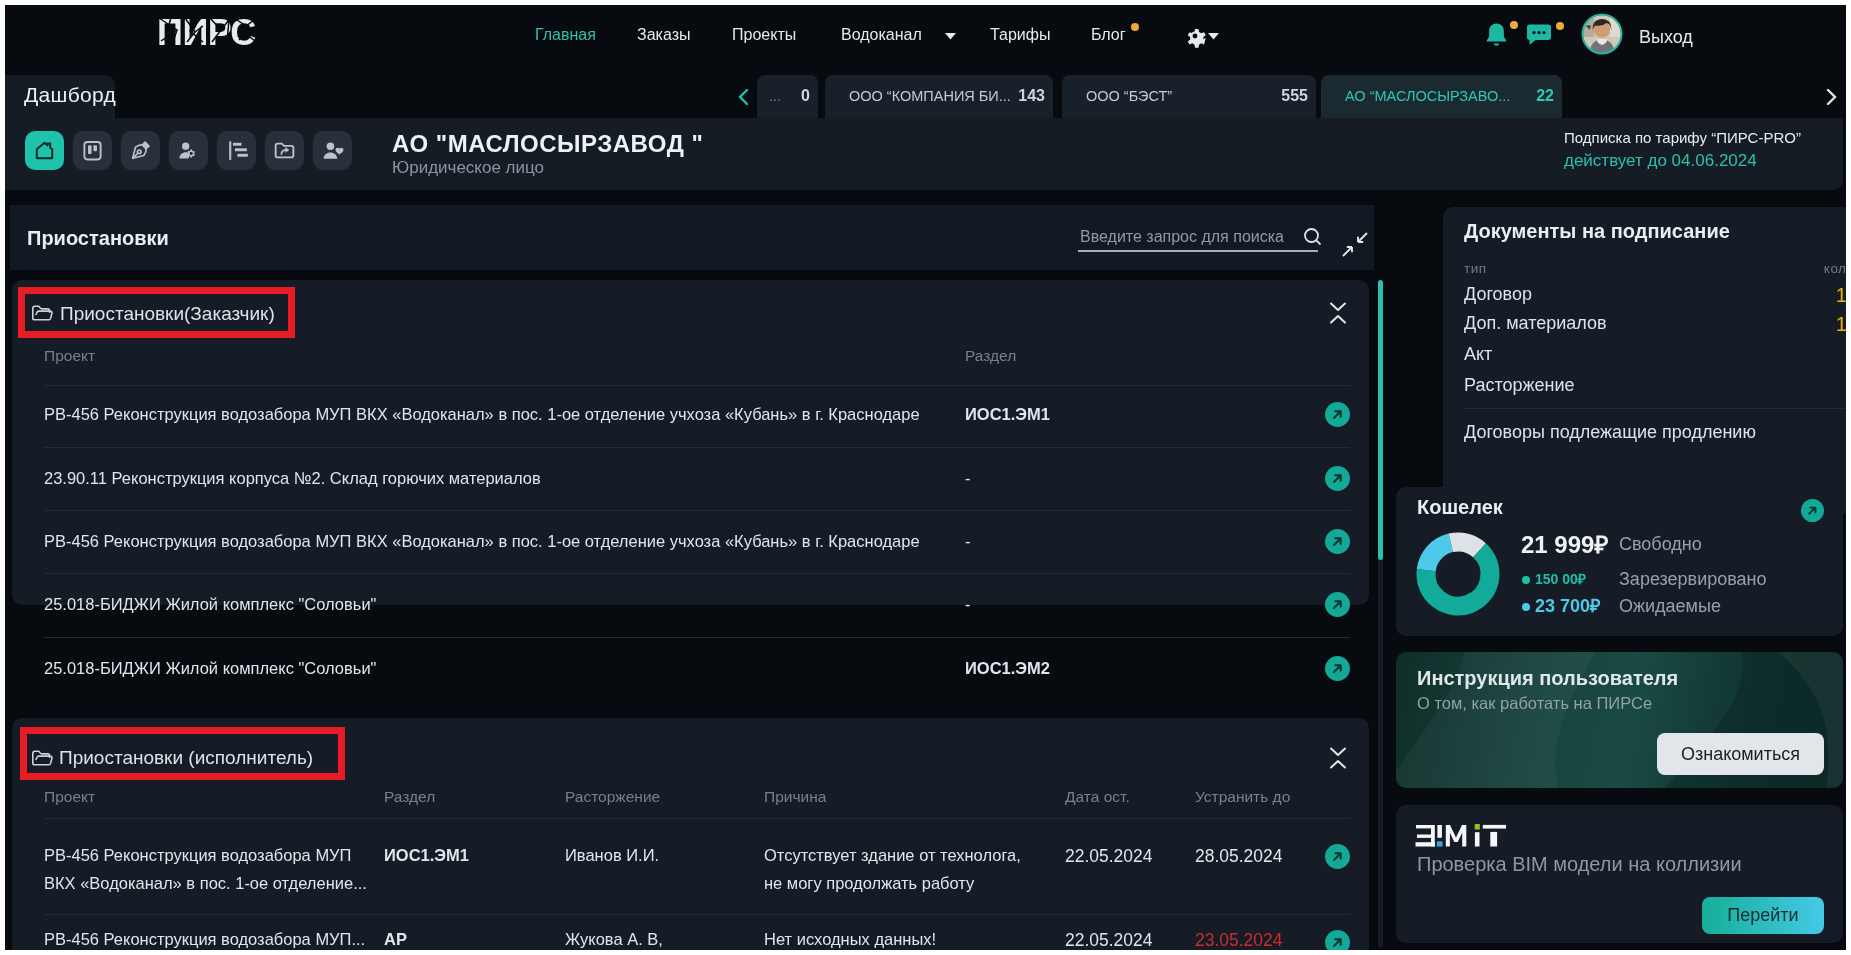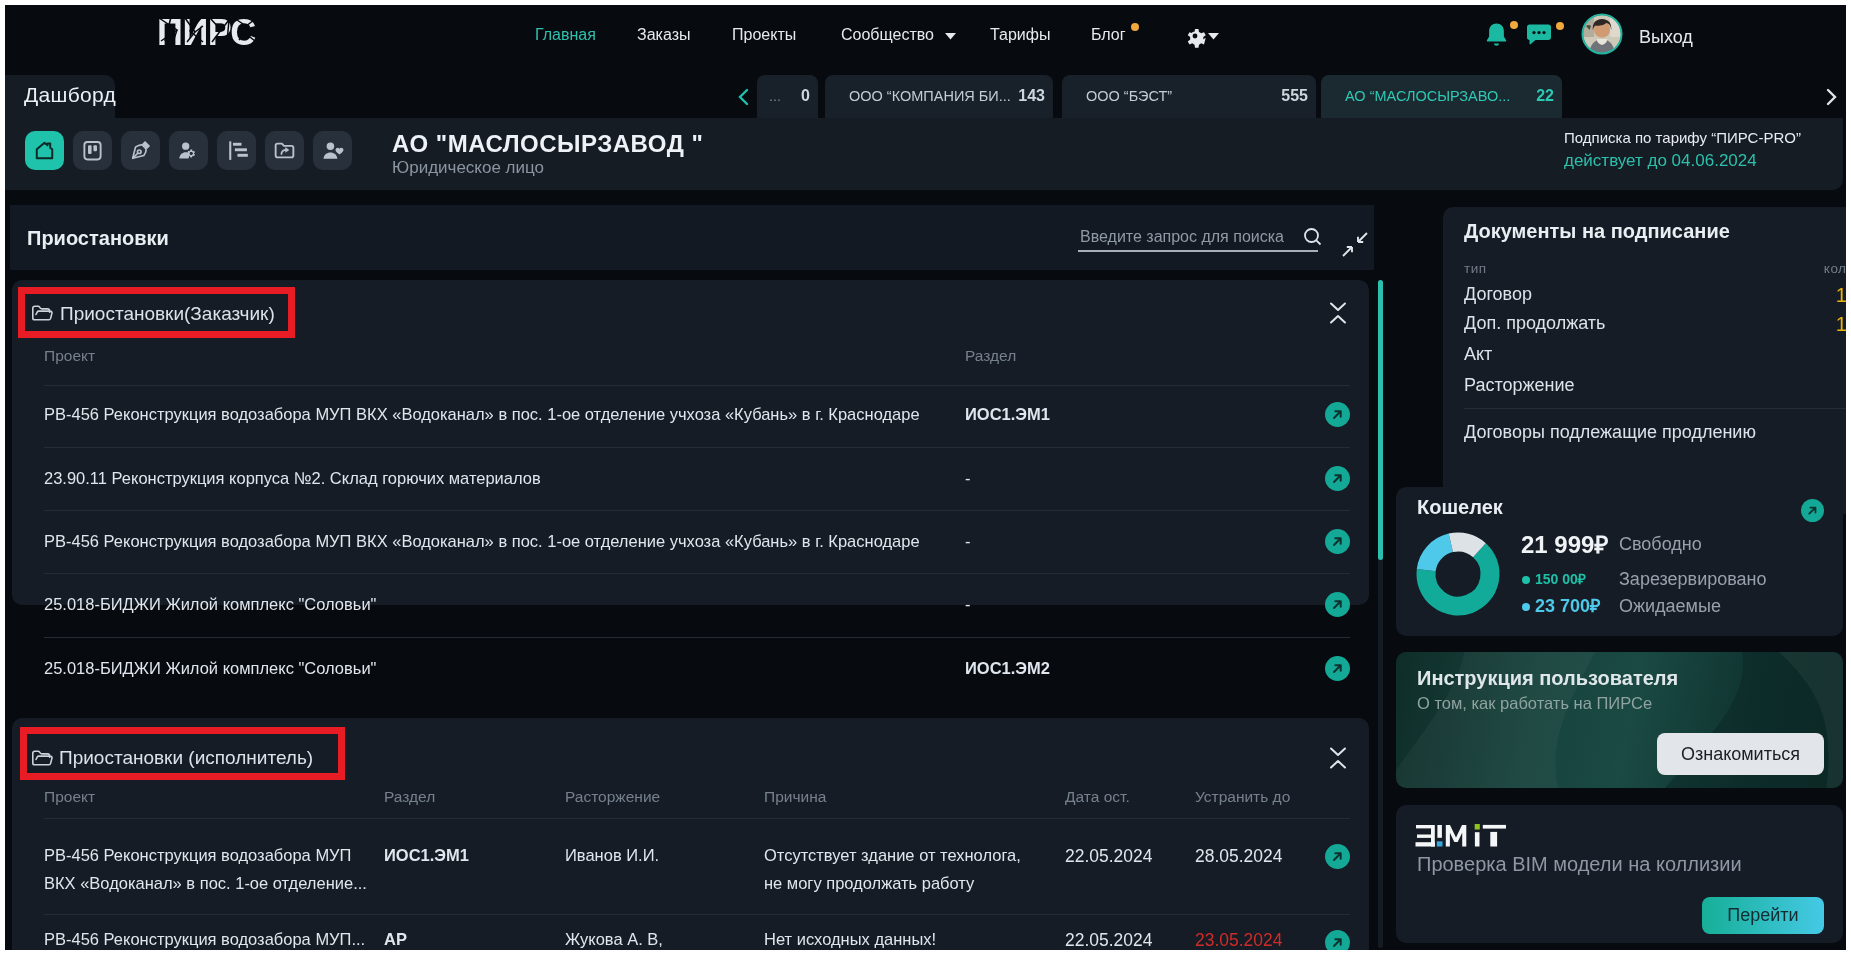--- a/index.html
+++ b/index.html
@@ -35,21 +35,21 @@
         <path d="M38 18 L46 12"></path>
       <path d="M53 4 L64 16 L55 28"></path>
         <path d="M64 16 L72 6 L70 28"></path>
       <path d="M80 6 L92 14 L82 26"></path>
         <path d="M97 6 L84 16 L98 27"></path>
     </g>
   </svg>
   <div class="abs" style="left:530px;top:21px;font-size:16px;color:#2fc0ad">Главная</div>
   <div class="abs" style="left:632px;top:21px;font-size:16px;color:#e6eaee">Заказы</div>
   <div class="abs" style="left:727px;top:21px;font-size:16px;color:#e6eaee">Проекты</div>
-  <div class="abs" style="left:836px;top:21px;font-size:16px;color:#e6eaee">Сообщество</div>
+  <div class="abs" style="left:836px;top:21px;font-size:16px;color:#e6eaee">Водоканал</div>
   <svg class="abs" style="left:940px;top:28px" width="11" height="7" viewBox="0 0 11 7">
       <polygon points="0,0 11,0 5.5,6.5" fill="#e6eaee"></polygon>
     </svg>
   <div class="abs" style="left:985px;top:21px;font-size:16px;color:#e6eaee">Тарифы</div>
   <div class="abs" style="left:1086px;top:21px;font-size:16px;color:#e6eaee">Блог</div>
   <div class="abs" style="left:1126px;top:18px;width:8px;height:8px;border-radius:50%;background:#f2a63b"></div>
   <svg class="abs" style="left:1176px;top:17px" width="28" height="28" viewBox="0 0 24 24">
     <path fill="#e6eaee" d="M12 8.2a3.8 3.8 0 1 0 0 7.6 3.8 3.8 0 0 0 0-7.6zm9.2 5.3-2.1 1.6c.05-.36.08-.72.08-1.1s-.03-.74-.08-1.1l2.1-1.6-1.5-2.6-2.4 1a7.2 7.2 0 0 0-1.9-1.1l-.4-2.6h-3l-.4 2.6c-.7.26-1.33.63-1.9 1.1l-2.4-1-1.5 2.6 2.1 1.6c-.05.36-.08.72-.08 1.1s.03.74.08 1.1l-2.1 1.6 1.5 2.6 2.4-1c.57.47 1.2.84 1.9 1.1l.4 2.6h3l.4-2.6c.7-.26 1.33-.63 1.9-1.1l2.4 1z"></path>
     <circle cx="12" cy="12" r="2.1" fill="#070a0f"></circle>
   </svg>
@@ -294,21 +294,21 @@
         <path d="M9 16 L15.7 9.3 M10.3 9.3 H15.7 V14.7" fill="none" stroke="#0d332f" stroke-width="2" stroke-linecap="round" stroke-linejoin="round"></path>
       </svg>
     </div>
 
   <div class="card" style="left:1438px;top:202px;width:447px;height:307px">
     <div class="abs" style="left:21px;top:13px;font-size:20px;font-weight:bold;color:#e9eef3">Документы на подписание</div>
     <div class="abs" style="left:21px;top:54px;font-size:13.5px;color:#727d89;letter-spacing:.5px">тип</div>
     <div class="abs" style="right:23px;top:54px;font-size:13.5px;color:#727d89;letter-spacing:.5px">кол-во</div>
     <div class="dlab" style="left:21px;top:77px">Договор</div>
       <div class="num" style="right:32px;top:73px">10</div>
-    <div class="dlab" style="left:21px;top:106px">Доп. продолжать</div>
+    <div class="dlab" style="left:21px;top:106px">Доп. материалов</div>
       <div class="num" style="right:32px;top:102px">19</div>
     <div class="dlab" style="left:21px;top:137px">Акт</div>
       <div class="num" style="right:32px;top:133px">3</div>
     <div class="dlab" style="left:21px;top:168px">Расторжение</div>
       <div class="num" style="right:32px;top:164px">3</div>
     <div class="rowline" style="left:21px;top:201px;width:406px"></div>
     <div class="dlab" style="left:21px;top:215px">Договоры подлежащие продлению</div>
       <div class="num" style="right:32px;top:211px">6</div>
   </div>
 

